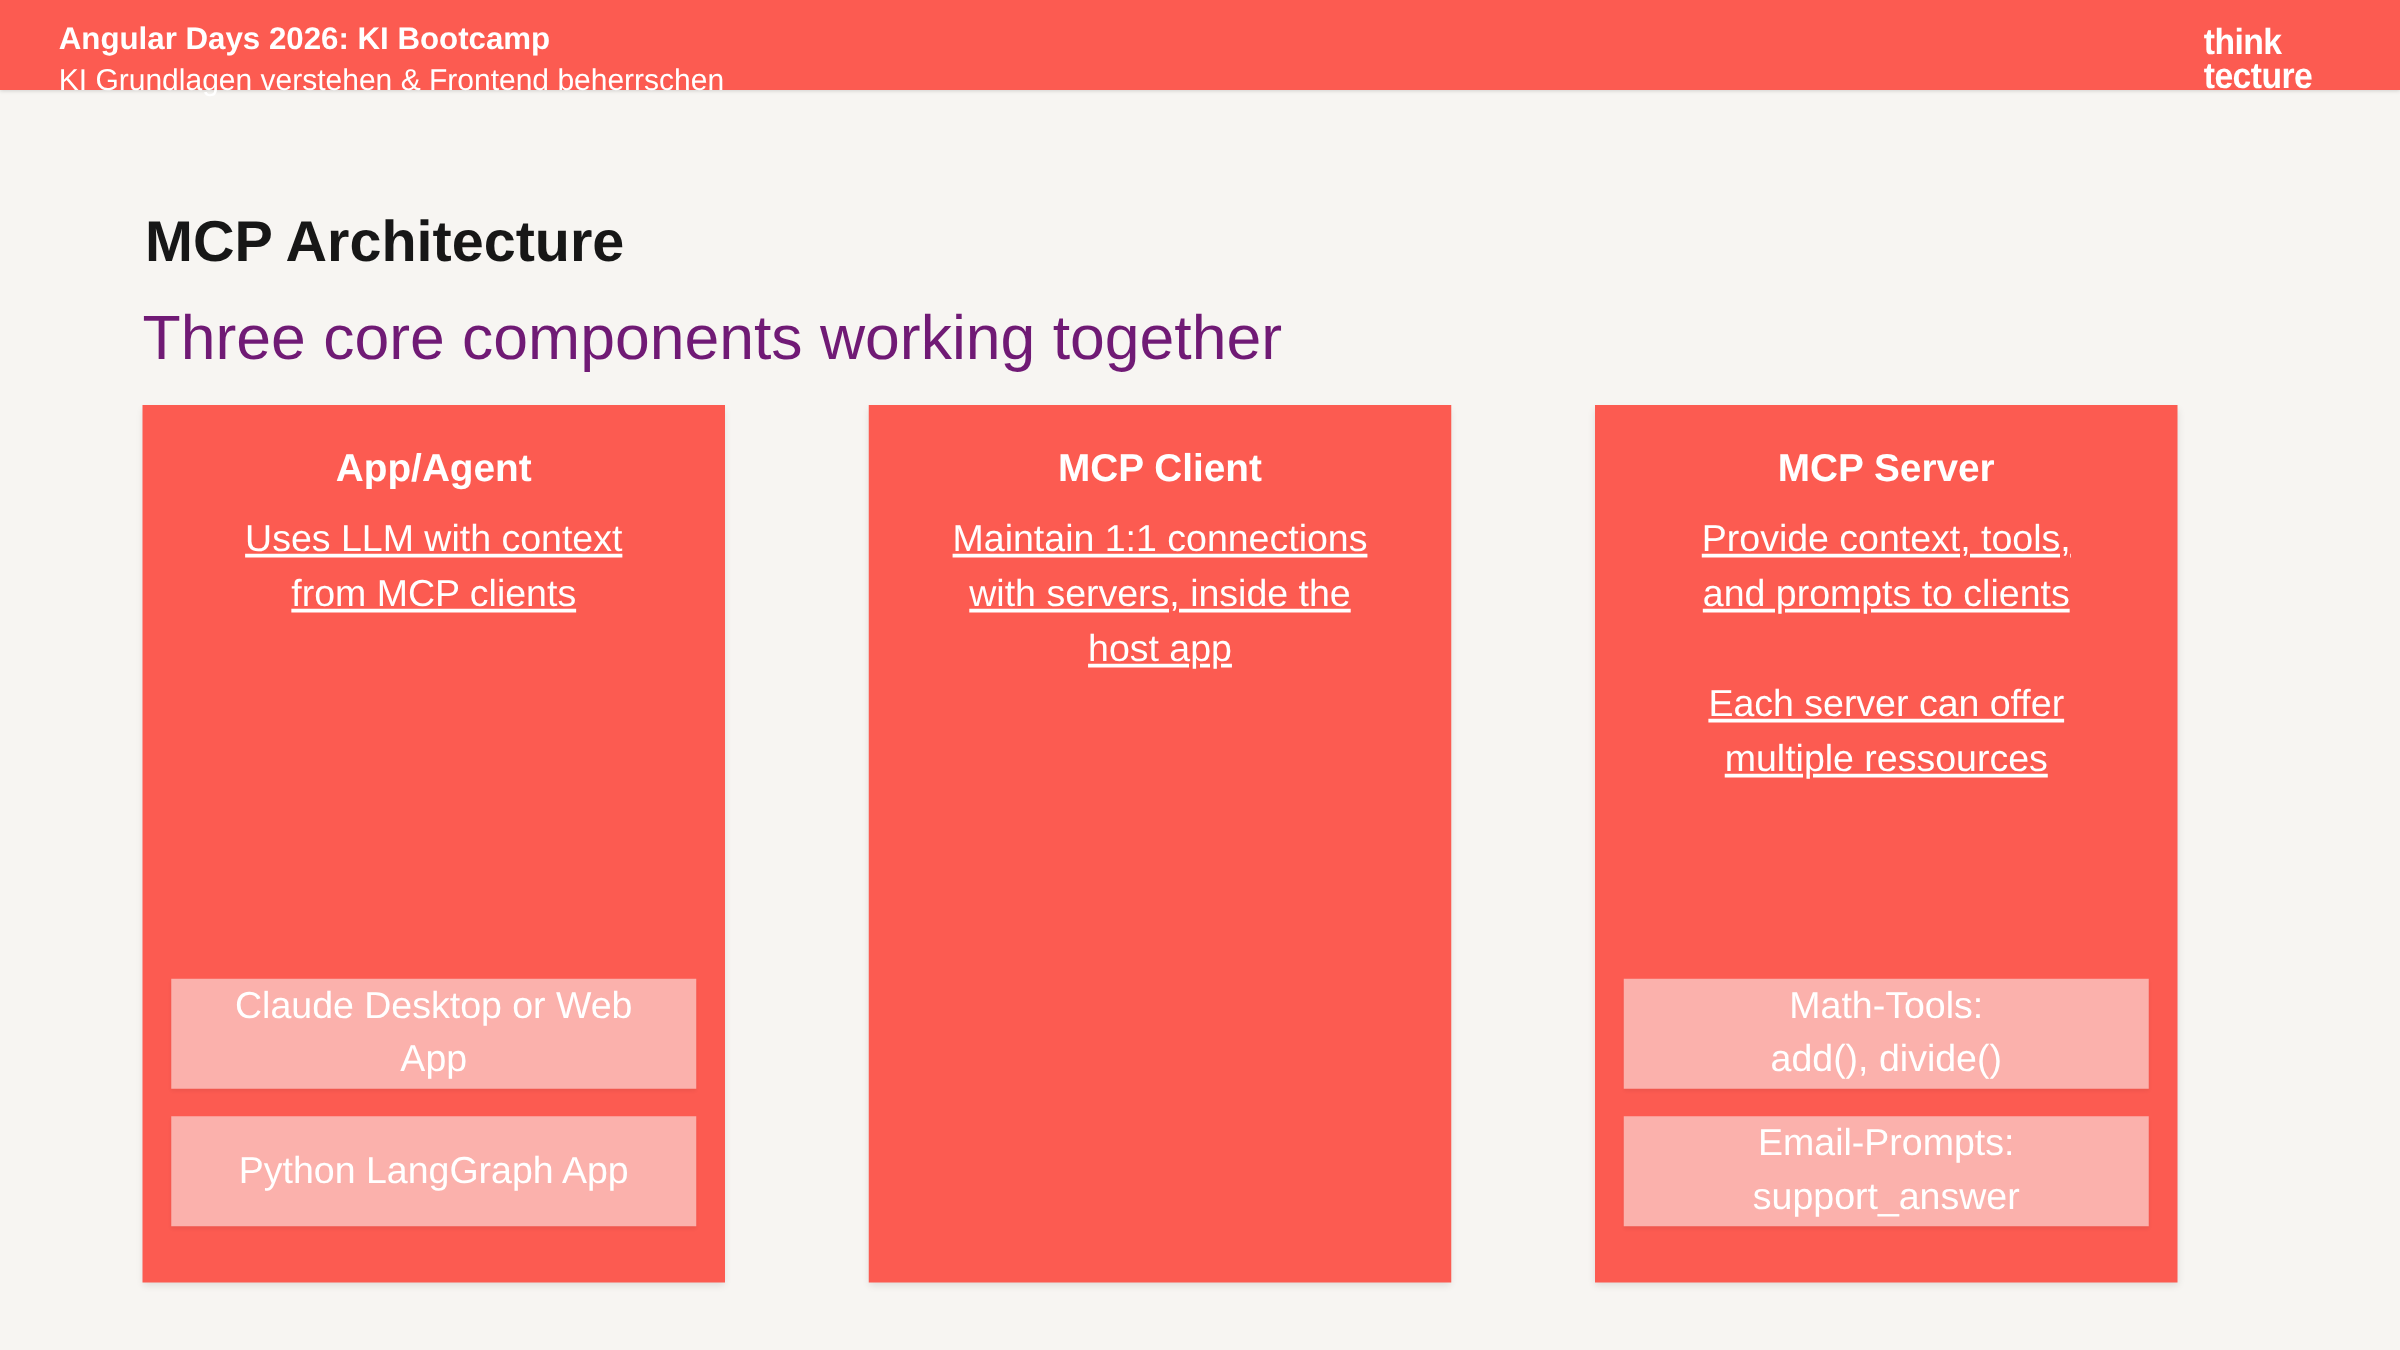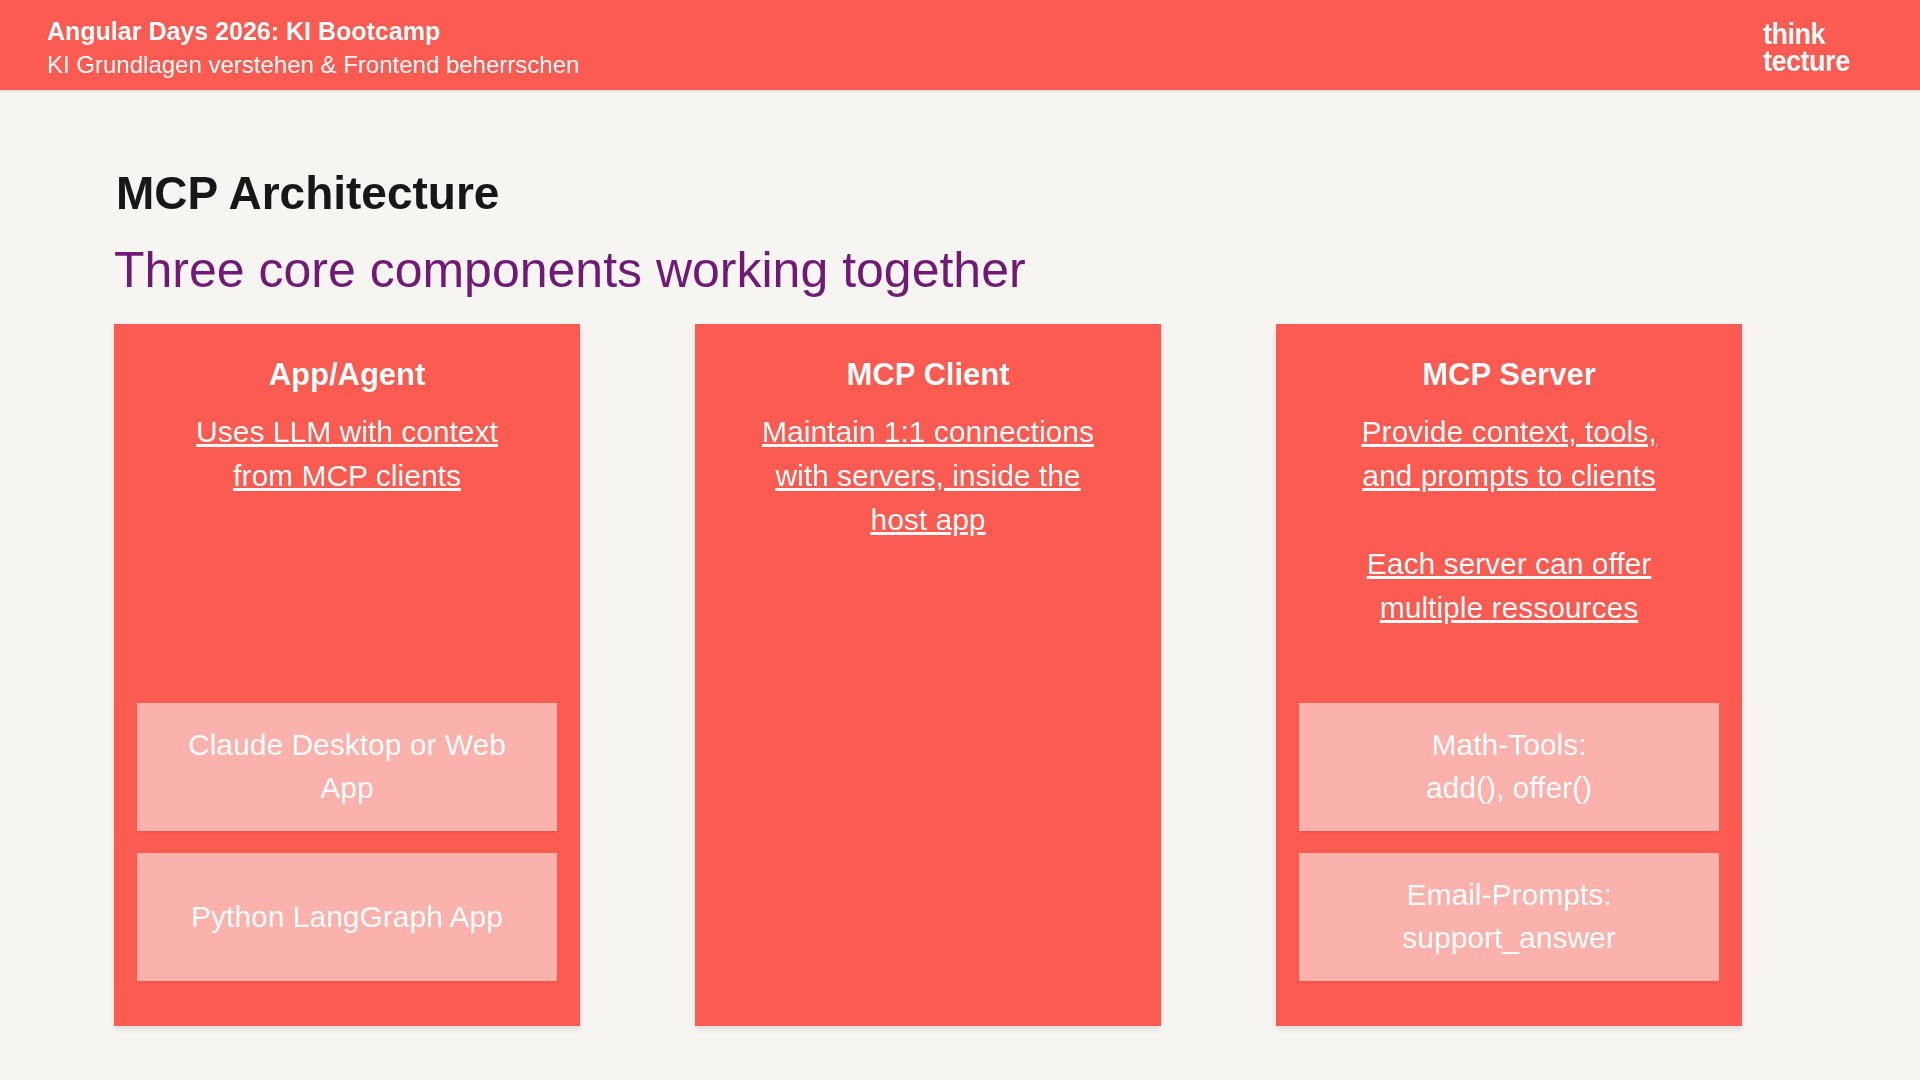--- a/index.html
+++ b/index.html
@@ -5,21 +5,21 @@
   html, body { margin: 0; padding: 0; }
   body {
     width: 1920px; height: 1080px;
     position: relative; overflow: hidden;
     background: #F7F5F2;
     font-family: "Liberation Sans", sans-serif;
   }
 
   
   .topbar {
-    position: absolute; left: 0; top: 0; width: 1920px; height: 90px;
+    position: absolute; left: 0; top: 0; width: 1920px; height: 72px;
     background: #FC5B51;
     color: #FFFFFF;
     box-shadow: 0 1px 3px rgba(0,0,0,0.15);
   }
   .topbar-text { position: absolute; left: 47px; top: 16px; }
   .event-title   { font-size: 25px; font-weight: bold; line-height: 1.25; }
   .event-subtitle{ font-size: 24px; font-weight: normal; line-height: 1.25; margin-top: 3px; }
   .logo {
     position: absolute; left: 1763px; top: 21px;
     color: #FFFFFF; font-weight: bold; font-size: 29px;
@@ -58,21 +58,21 @@
     font-size: 30px; text-align: center; line-height: 1.46; text-decoration: underline;
   }
   .card-desc p { margin: 0; }
   .card-desc p + p { margin-top: 44px; }
 
   .card-boxes {
     margin-top: auto; margin-bottom: 45px;
     width: 420px; display: flex; flex-direction: column; gap: 22px;
   }
   .example-box {
-    height: 128px; box-sizing: border-box; padding: 0 40px;
+    height: 88px; box-sizing: border-box; padding: 0 40px;
     background: #FBB1AC; color: #FFFFFF;
     display: flex; flex-direction: column; justify-content: center; align-items: center;
     text-align: center; font-size: 30px; line-height: 1.42;
     box-shadow: 0 2px 3px rgba(0,0,0,0.06);
   }
   .box-line { display: block; width: 100%; }
 </style>
 </head>
 <body>
 
@@ -118,21 +118,21 @@
 
   <div class="card">
     <div class="card-title">MCP Server</div>
     <div class="card-desc">
       <p>Provide context, tools, and prompts to clients</p>
       <p>Each server can offer multiple ressources</p>
     </div>
     <div class="card-boxes">
       <div class="example-box">
         <span class="box-line">Math-Tools:</span>
-        <span class="box-line">add(), offer()</span>
+        <span class="box-line">add(), divide()</span>
       </div>
       <div class="example-box">
         <span class="box-line">Email-Prompts:</span>
         <span class="box-line">support_answer</span>
       </div>
     </div>
   </div>
 
 </div>
 

